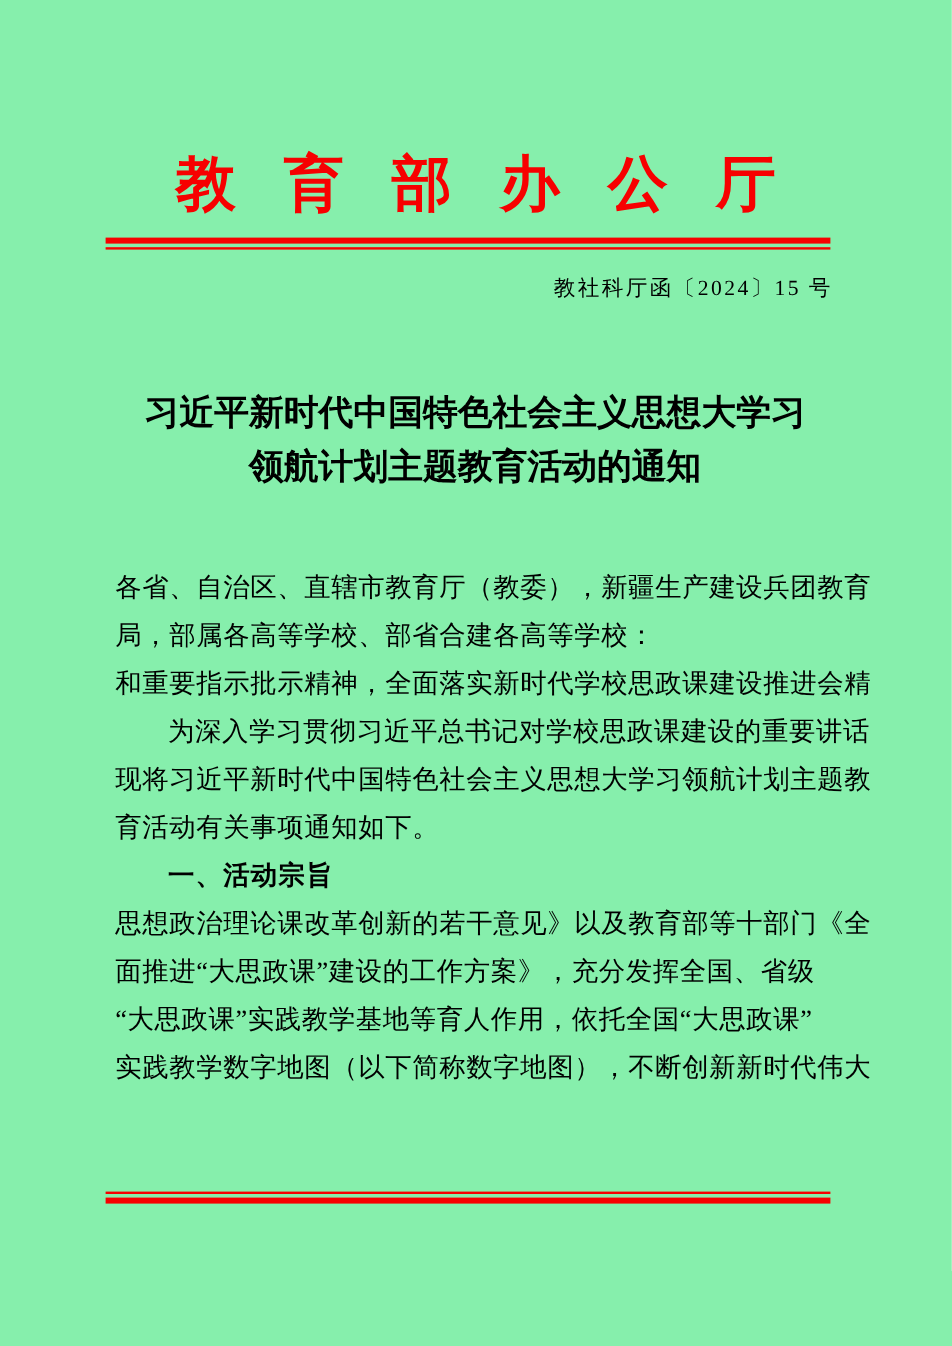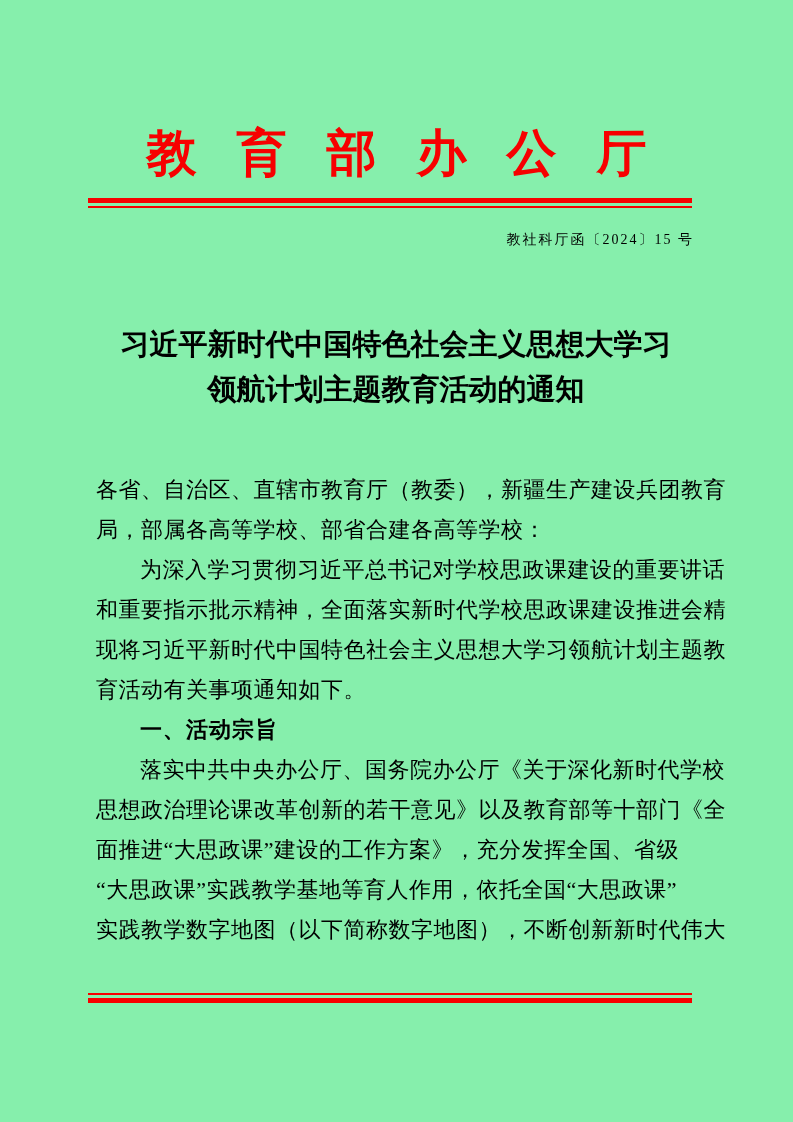--- a/index.html
+++ b/index.html
@@ -29,21 +29,21 @@
 
   
   .rule { position: absolute; left: 88px; width: 604px; height: 3px; }
   .rule-top    { top: 198px; border-top: 5px solid #f70000; border-bottom: 2px solid #f70000; }
   .rule-bottom { top: 993px; border-top: 2px solid #f70000; border-bottom: 5px solid #f70000; }
 
   
   .doc-number {
     position: absolute;
     top: 224px; right: 99px;
-    font-size: 14px;
+    font-size: 18px;
     line-height: 32px;
     letter-spacing: 2px;
     text-align: right;
   }
 
   
   .title-block {
     position: absolute;
     top: 322px; left: 46px; width: 700px;
     text-align: center;
@@ -85,28 +85,27 @@
 
   <div class="title-block">
     <div class="title-line">习近平新时代中国特色社会主义思想大学习</div>
     <div class="title-line">领航计划主题教育活动的通知</div>
   </div>
 
   <div class="body-block">
     <div class="bline">各省、自治区、直辖市教育厅（教委），新疆生产建设兵团教育</div>
     <div class="bline">局，部属各高等学校、部省合建各高等学校：</div>
 
+    <div class="bline">和重要指示批示精神，全面落实新时代学校思政课建设推进会精</div>
     <div class="bline indent">为深入学习贯彻习近平总书记对学校思政课建设的重要讲话</div>
-    <div class="bline">和重要指示批示精神，全面落实新时代学校思政课建设推进会精</div>
     <div class="bline">现将习近平新时代中国特色社会主义思想大学习领航计划主题教</div>
     <div class="bline">育活动有关事项通知如下。</div>
 
     <div class="bline indent heading">一、活动宗旨</div>
 
-    <div class="bline indent">落实中共中央办公厅、国务院办公厅《关于深化新时代学校</div>
     <div class="bline">思想政治理论课改革创新的若干意见》以及教育部等十部门《全</div>
     <div class="bline">面推进“大思政课”建设的工作方案》，充分发挥全国、省级</div>
     <div class="bline">“大思政课”实践教学基地等育人作用，依托全国“大思政课”</div>
     <div class="bline">实践教学数字地图（以下简称数字地图），不断创新新时代伟大</div>
   </div>
 
   <div class="rule rule-bottom"></div>
 
 </div>
 

